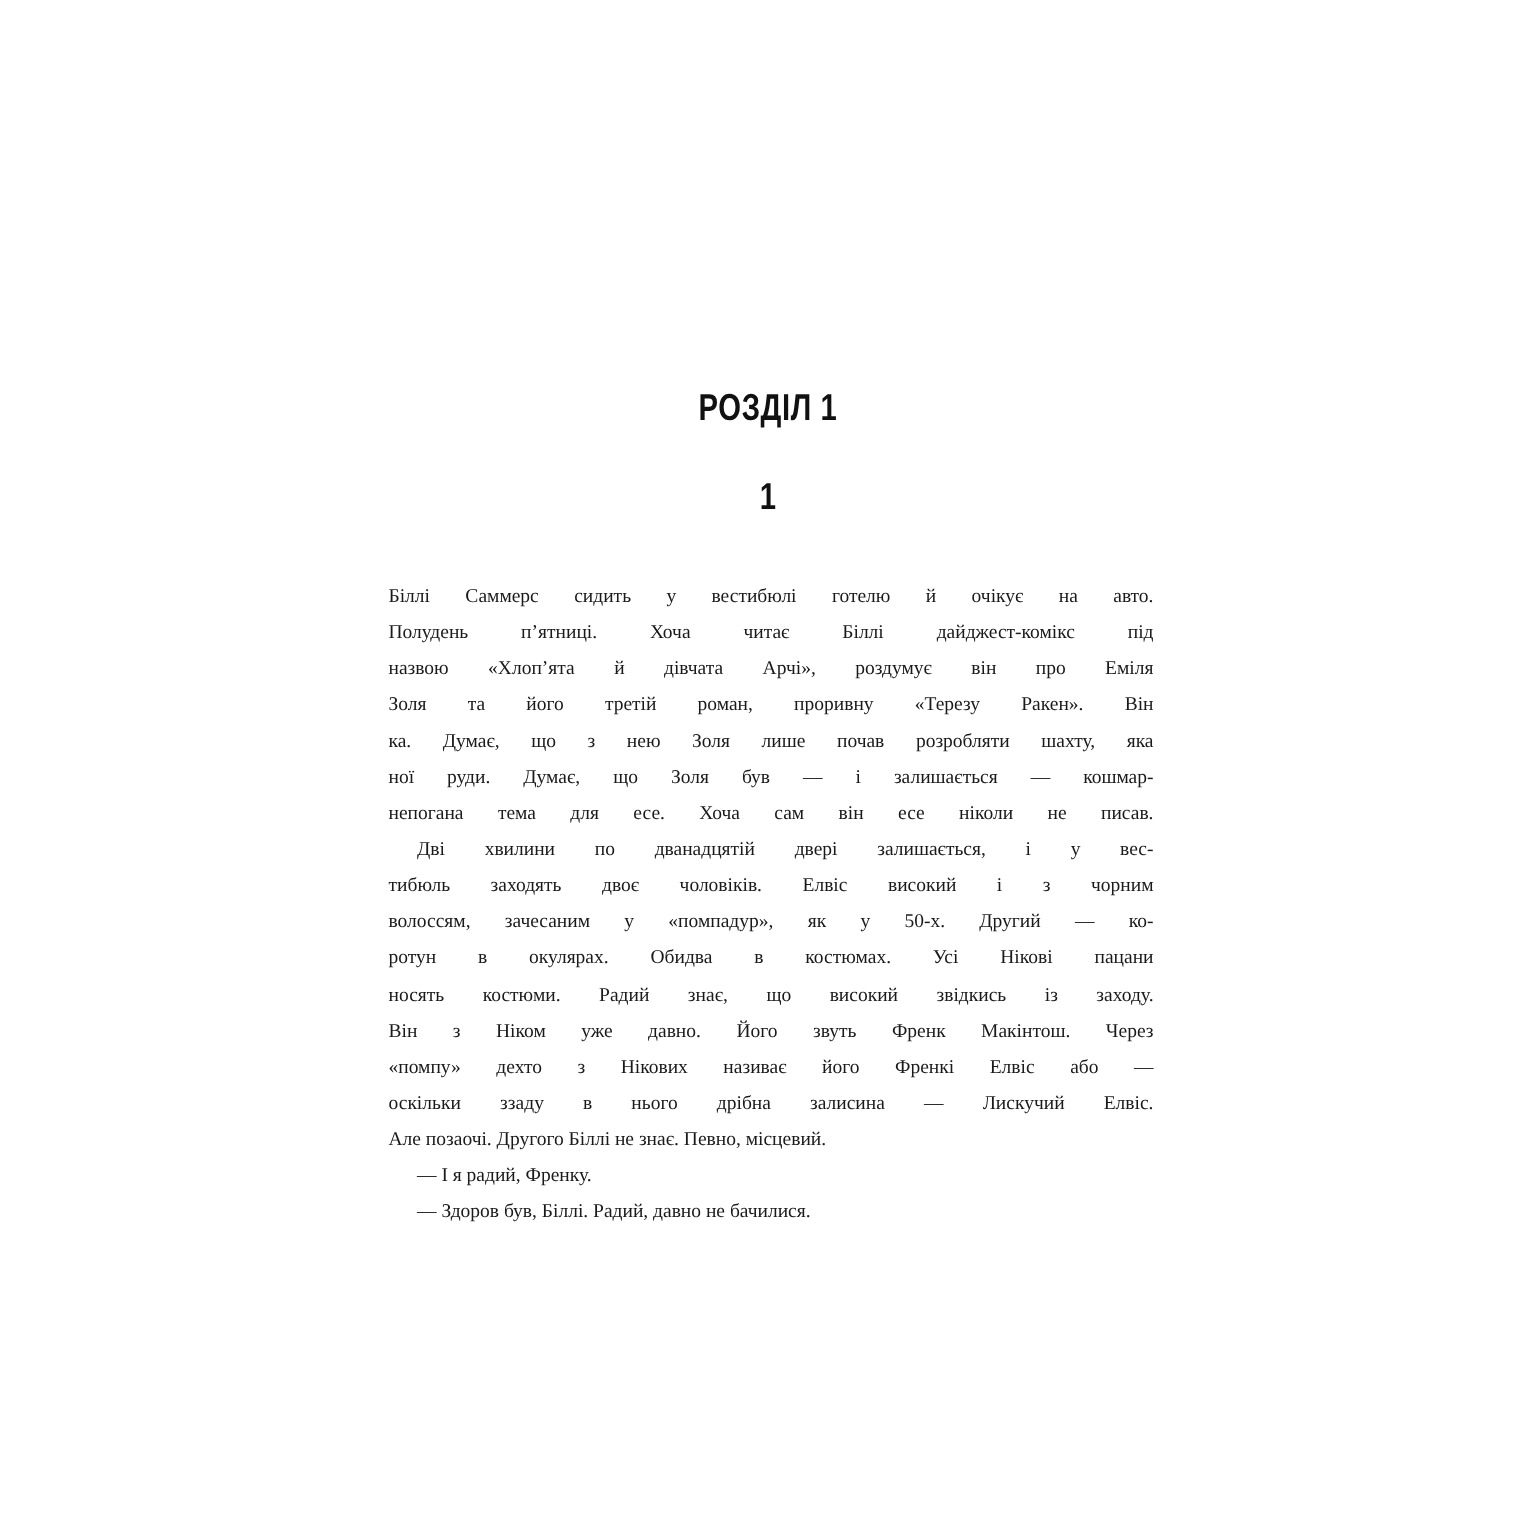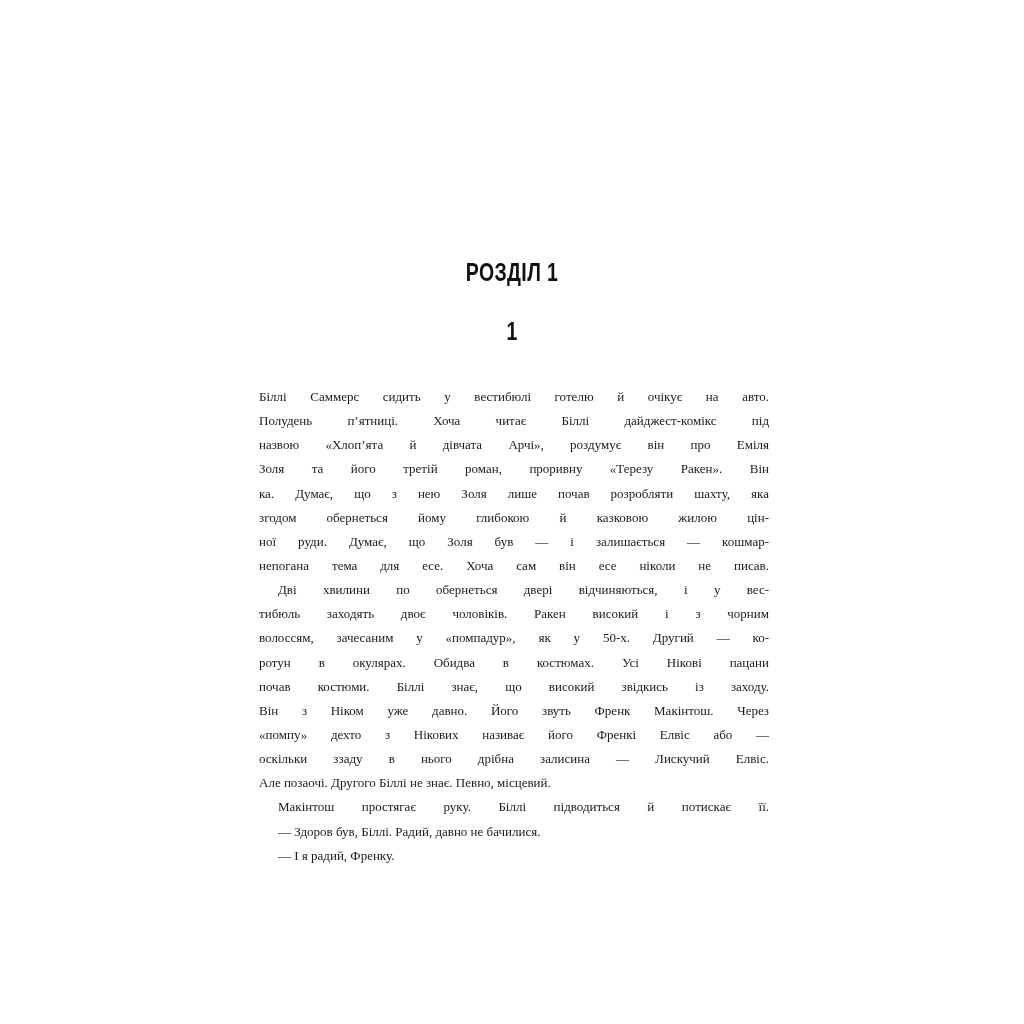--- a/index.html
+++ b/index.html
@@ -83,44 +83,40 @@
   <div class="section-number">1</div>
 
   <div class="body-text">
 
     <div>
       <span class="line">Біллі Саммерс сидить у вестибюлі готелю й очікує на авто.</span>
       <span class="line">Полудень п’ятниці. Хоча читає Біллі дайджест-комікс під</span>
       <span class="line">назвою «Хлоп’ята й дівчата Арчі», роздумує він про Еміля</span>
       <span class="line">Золя та його третій роман, проривну «Терезу Ракен». Він</span>
       <span class="line">ка. Думає, що з нею Золя лише почав розробляти шахту, яка</span>
-      <span class="line">згодом обернеться йому глибокою й казковою жилою цін-</span>
       <span class="line">ної руди. Думає, що Золя був — і залишається — кошмар-</span>
       <span class="line">непогана тема для есе. Хоча сам він есе ніколи не писав.</span>
     </div>
 
     <div>
-      <span class="line indent">Дві хвилини по обернеться двері відчиняються, і у вес-</span>
-      <span class="line">тибюль заходять двоє чоловіків. Ракен високий і з чорним</span>
+      <span class="line indent">Дві хвилини по дванадцятій двері залишається, і у вес-</span>
+      <span class="line">тибюль заходять двоє чоловіків. Елвіс високий і з чорним</span>
       <span class="line">волоссям, зачесаним у «помпадур», як у 50-х. Другий — ко-</span>
       <span class="line">ротун в окулярах. Обидва в костюмах. Усі Нікові пацани</span>
-      <span class="line">почав костюми. Біллі знає, що високий звідкись із заходу.</span>
+      <span class="line">носять костюми. Радий знає, що високий звідкись із заходу.</span>
       <span class="line">Він з Ніком уже давно. Його звуть Френк Макінтош. Через</span>
       <span class="line">«помпу» дехто з Нікових називає його Френкі Елвіс або —</span>
       <span class="line">оскільки ззаду в нього дрібна залисина — Лискучий Елвіс.</span>
       <span class="line last">Але позаочі. Другого Біллі не знає. Певно, місцевий.</span>
     </div>
 
+
     <div>
-      <span class="line indent">Макінтош простягає руку. Біллі підводиться й потискає її.</span>
+      <span class="line indent last">— І я радий, Френку.</span>
     </div>
 
     <div>
       <span class="line indent last">— Здоров був, Біллі. Радий, давно не бачилися.</span>
-    </div>
-
-    <div>
-      <span class="line indent last">— І я радий, Френку.</span>
     </div>
 
 
   </div>
 </div>
 
 </body></html>

